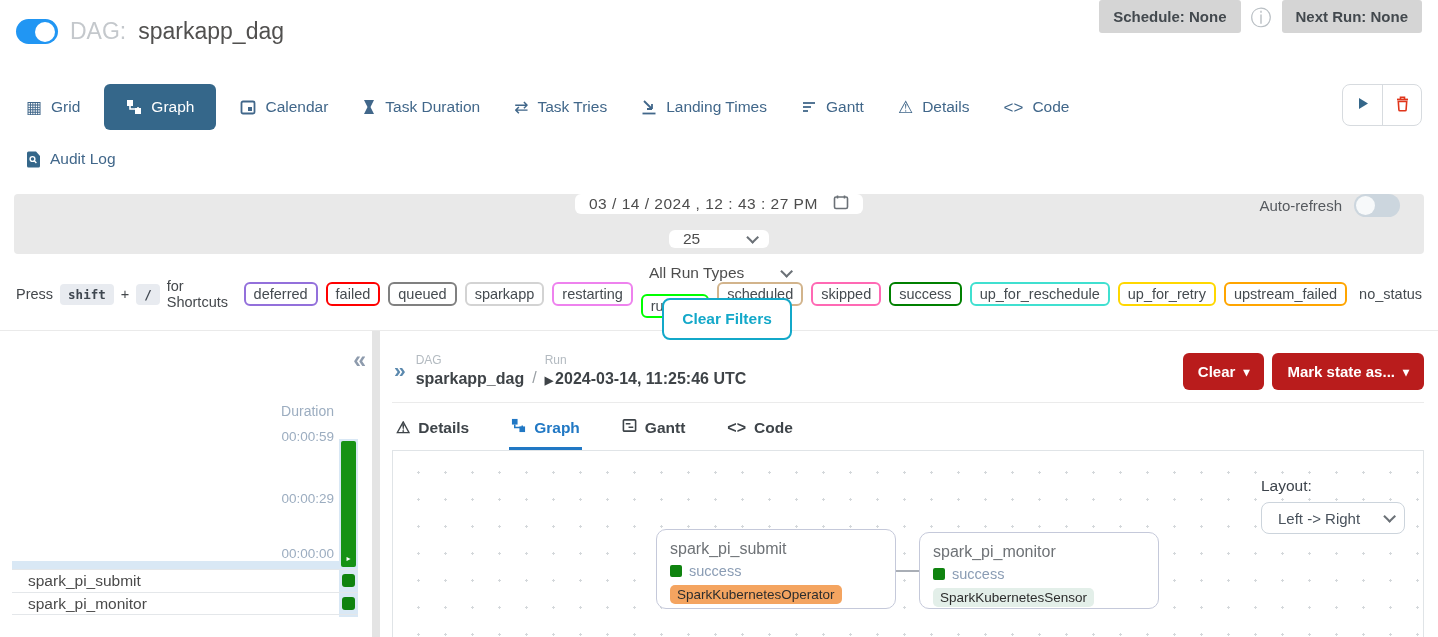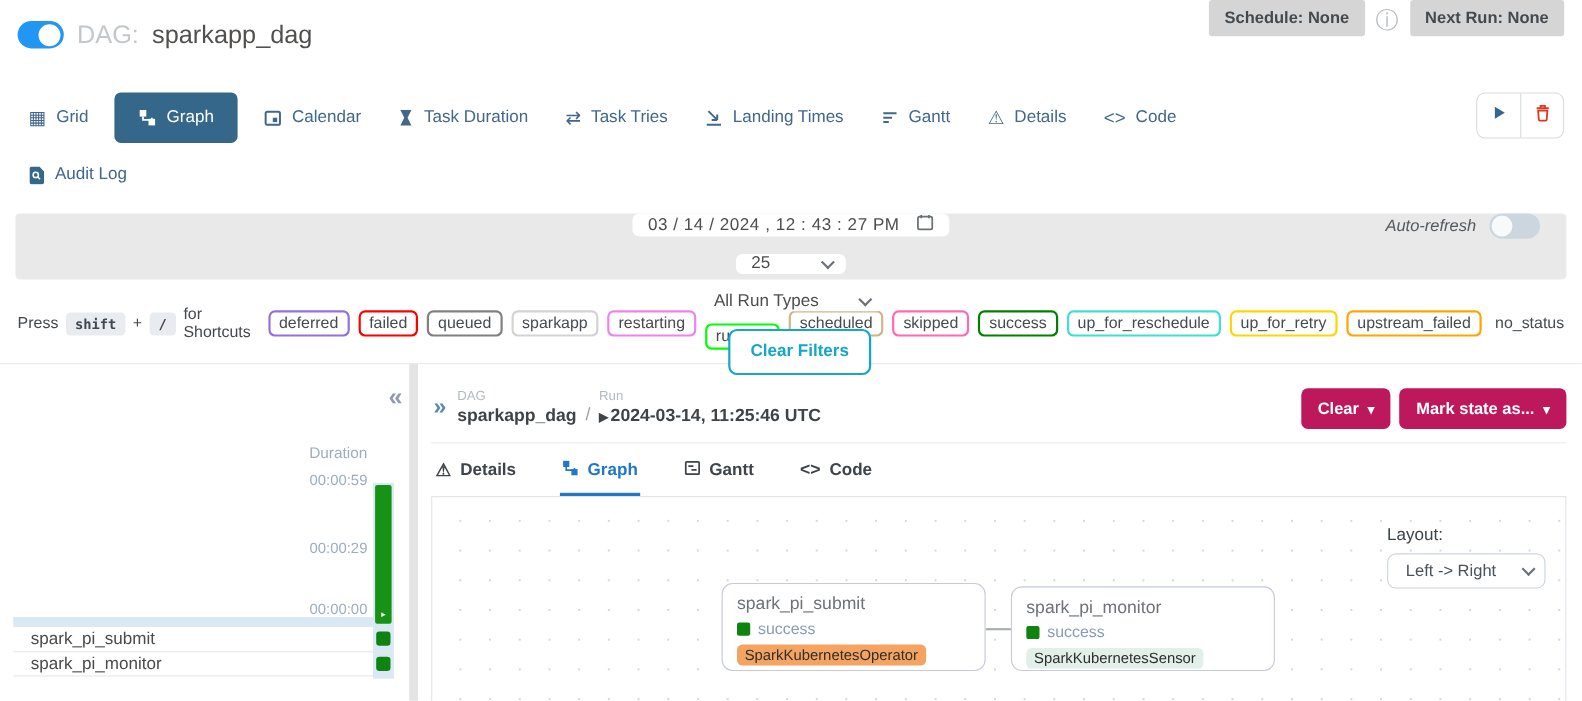--- a/index.html
+++ b/index.html
@@ -34,21 +34,21 @@
   .filter-bar { margin:4px 14px 0 14px; background:#e9e9e9; border-radius:4px; height:60px;
     display:flex; align-items:center; padding:0 22px; gap:16px; position:relative;flex-direction:column; }
   .f-input { background:#fff; border-radius:6px; height:40px; display:flex; align-items:center;
     padding:0 14px; font-size:15.5px; color:#4d4d4d; gap:10px; cursor:pointer; }
   .f-date { width:288px; justify-content:space-between; letter-spacing:0.5px; }
   .f-select { justify-content:space-between; }
   .chev { width:9px; height:9px; border-right:2px solid #6b7177; border-bottom:2px solid #6b7177;
     transform:rotate(45deg) translateY(-3px); flex:0 0 auto; }
   .clear-filters-btn { border:2px solid #13a8c9; color:#13a8c9; background:#fff; font-weight:bold;
     font-size:15.5px; padding:10px 18px; border-radius:8px; cursor:pointer; margin-left:16px; }
-  .auto-refresh { position:absolute; right:24px; display:flex; align-items:center; gap:12px;font-style:italic; }
+  .auto-refresh { position:absolute; right:24px; display:flex; align-items:center; gap:12px; }
   .auto-refresh-label { font-size:15px; color:#55595e; }
   .toggle-off { width:46px; height:23px; border-radius:12px; background:#ccd6de; position:relative; cursor:pointer; }
   .toggle-off .knob { position:absolute; left:2px; top:2px; width:19px; height:19px; border-radius:50%; background:#f7f9fa; }
 
   
   .legend-row { margin-top:16px; padding:0 16px 12px 16px; display:flex; align-items:center; border-bottom:1px solid #eaeaea; }
   .shortcuts { display:flex; align-items:center; gap:7px; font-size:14.5px; color:#44484c; }
   kbd { background:#e8ebf0; border-radius:4px; padding:3px 8px; font-family:"DejaVu Sans Mono", monospace;
     font-size:12.5px; font-weight:bold; color:#3f4750; }
   .legend-badges { margin-left:auto; display:flex; align-items:center; gap:8px; }
@@ -76,21 +76,21 @@
   
   .main { flex:1; position:relative; padding:0 14px 0 12px; }
   .bc-row { display:flex; align-items:flex-start; padding-top:22px; }
   .expand-btn { color:#5b89ae; font-size:21px; font-weight:bold; margin:6px 10px 0 2px; cursor:pointer; line-height:1; }
   .bc-group { display:flex; align-items:flex-end; gap:8px; }
   .bc-col .bc-small { font-size:12px; color:#b3bac0; margin-bottom:3px; }
   .bc-strong { font-size:16px; font-weight:bold; color:#3e4347; }
   .bc-sep { color:#9aa0a5; font-size:16px; padding-bottom:1px; }
   .run-marker { font-size:11px; margin-right:2px; }
   .bc-buttons { margin-left:auto; display:flex; gap:8px; }
-  .blue-btn { background:#be185d; color:#fff; font-weight:bold; font-size:15px; border:none;
+  .blue-btn { background:#b91c1c; color:#fff; font-weight:bold; font-size:15px; border:none;
     border-radius:6px; padding:10px 15px; cursor:pointer; display:flex; align-items:center; gap:8px; }
   .caret { font-size:12px; }
   .bc-hr { border-bottom:1px solid #ebebeb; margin-top:12px; }
 
   .inner-tabs { display:flex; gap:38px; padding:0 2px; margin-top:2px; }
   .inner-tab { display:flex; align-items:center; gap:8px; font-size:15.5px; font-weight:bold;
     color:#3e4449; padding:13px 2px 10px 2px; border-bottom:3px solid transparent; cursor:pointer; }
   .inner-tab .glyph-icon { font-size:16px; }
   .inner-tab.active { color:#2178c4; border-bottom-color:#2178c4; }
 

